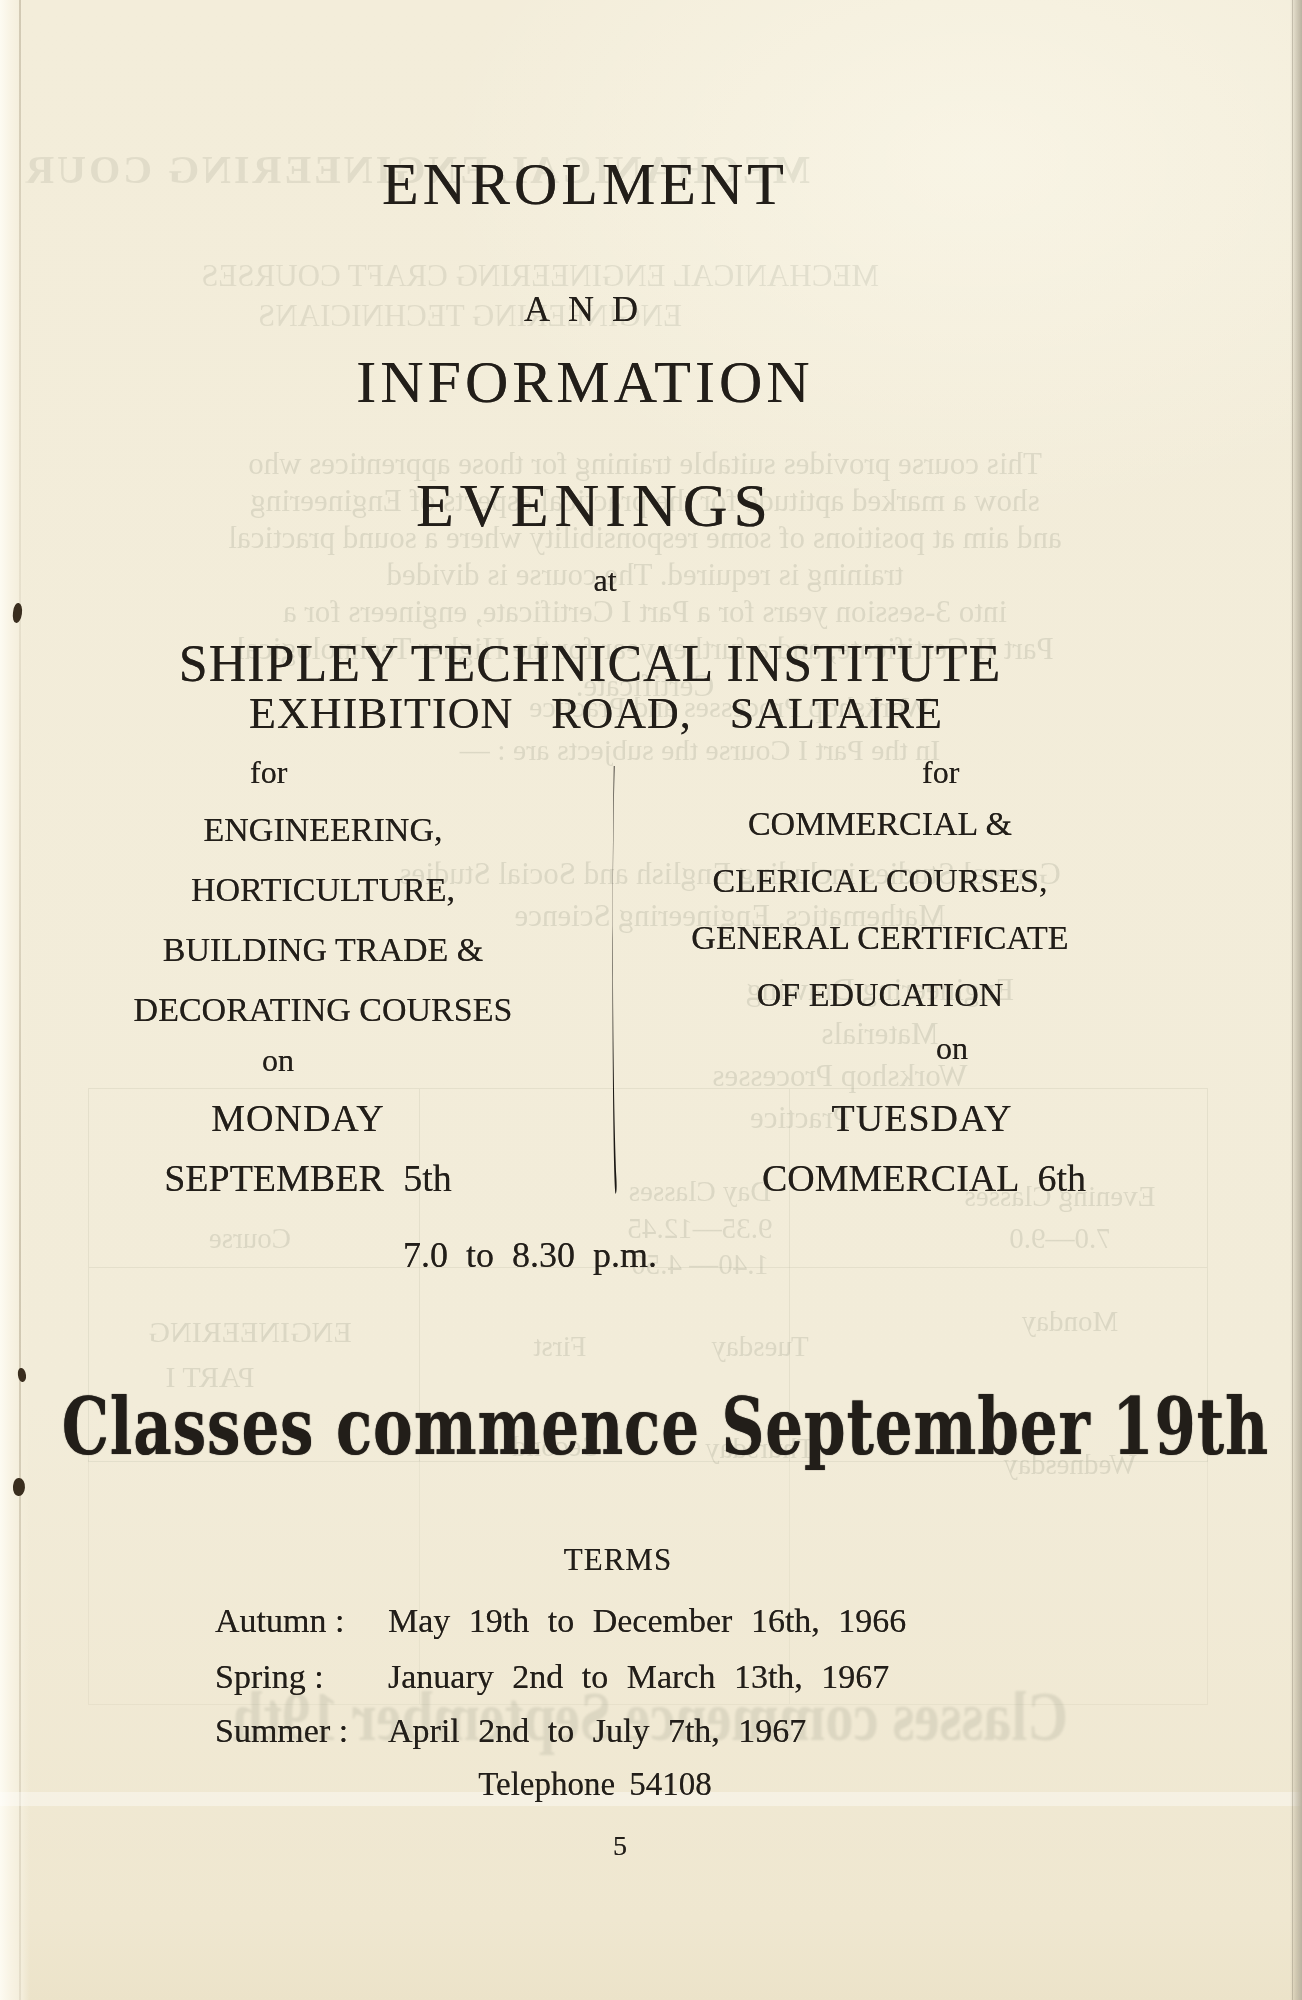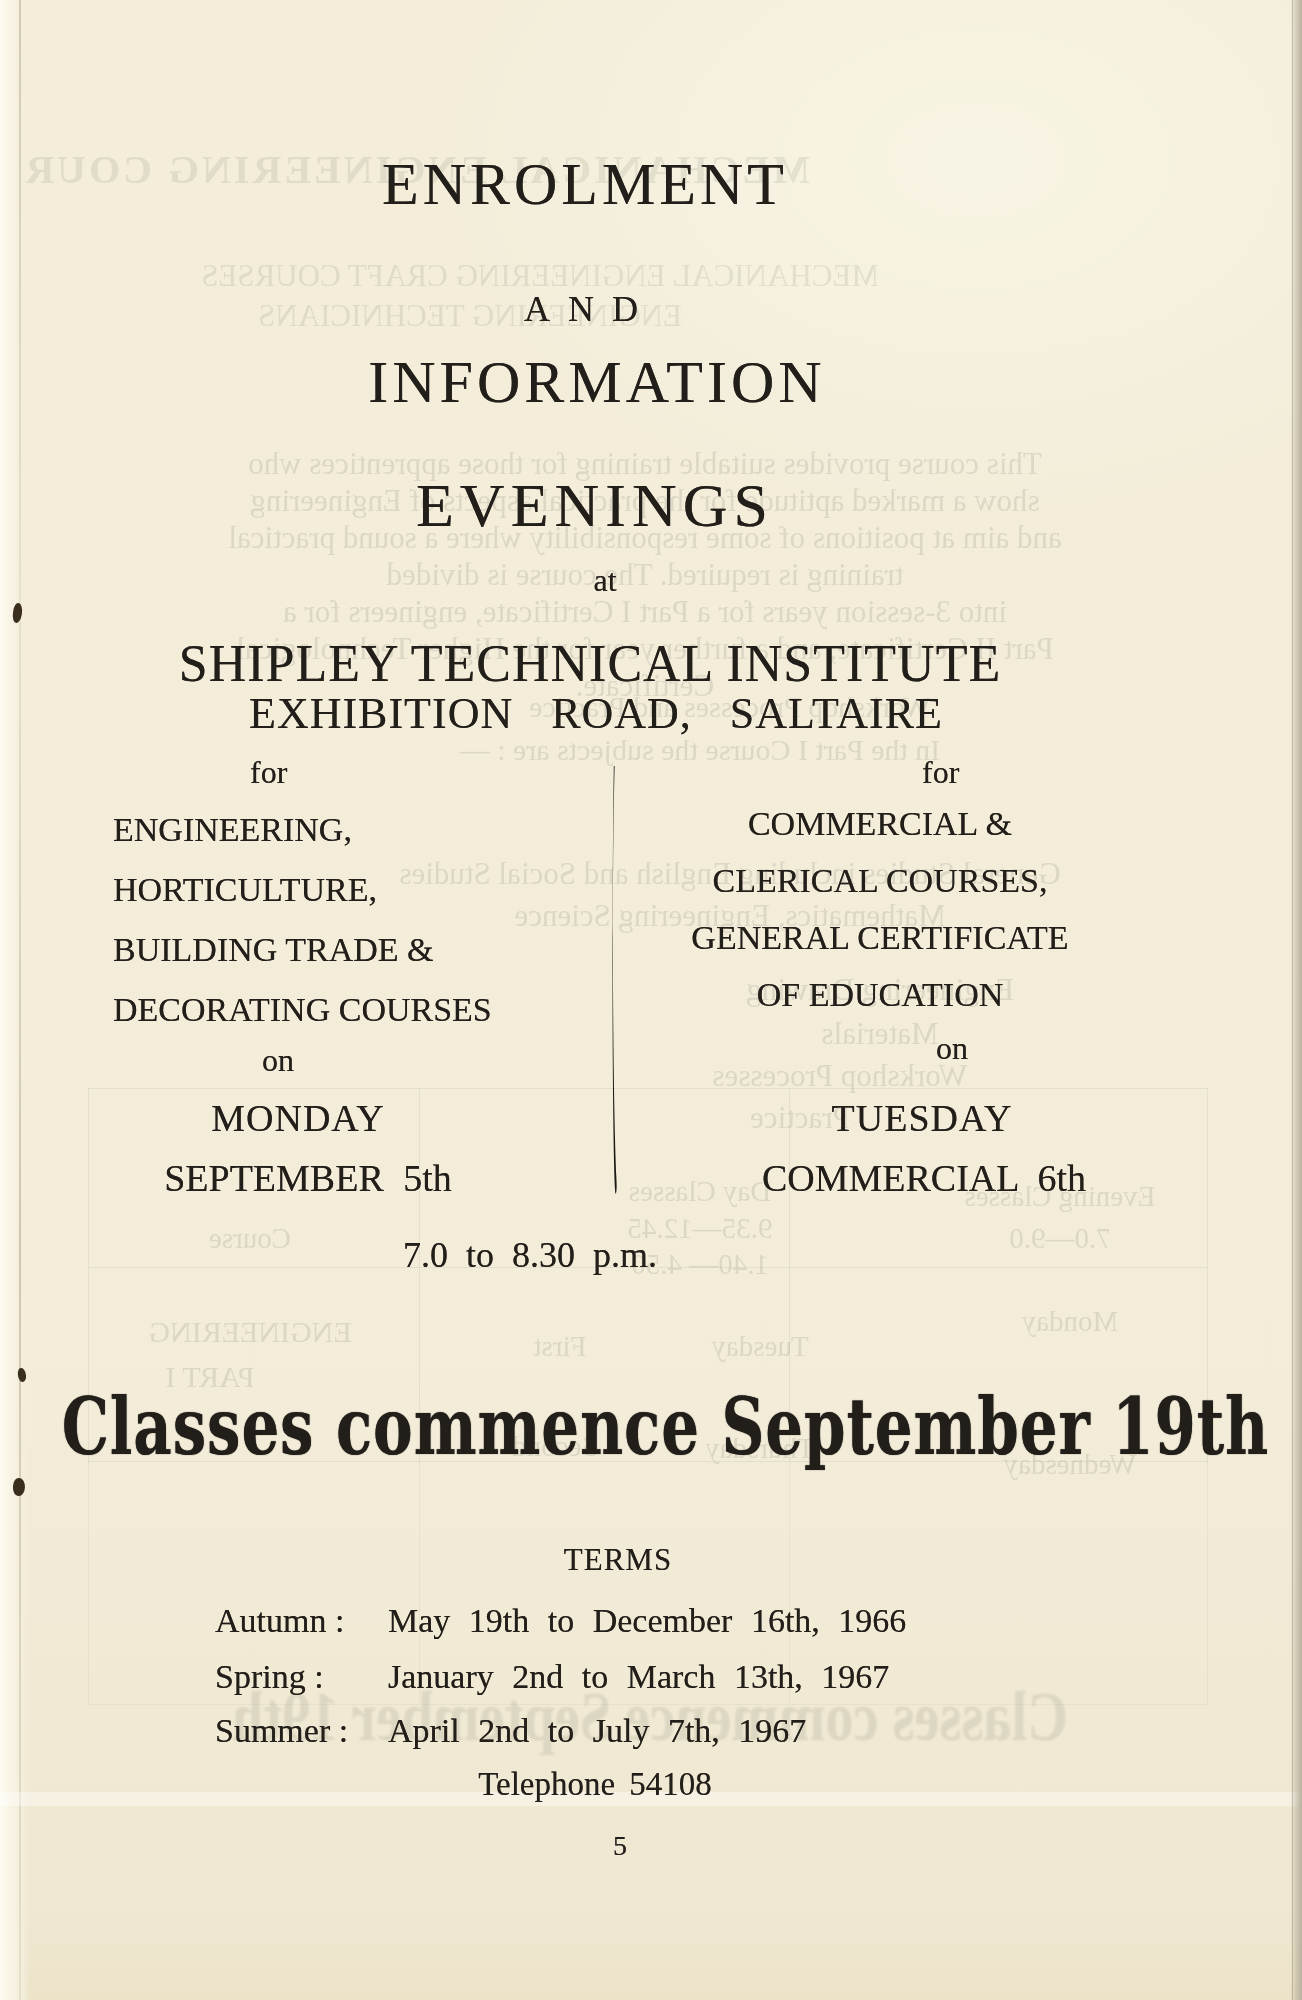--- a/index.html
+++ b/index.html
@@ -71,31 +71,31 @@
   .gg2{left:88px;top:1460px;width:1118px;height:244px;opacity:.3;border-top:none;}
   .ghost-grid .vl{position:absolute;top:0;bottom:0;width:1px;background:rgba(130,135,112,.28);}
   .ghost-grid .vl.a{left:330px;} .ghost-grid .vl.b{left:700px;}
   .ghost-grid .hl{position:absolute;left:0;right:0;height:1px;top:178px;background:rgba(130,135,112,.28);}
 
   
   .ink{color:#221e19;text-shadow:0 0 .6px rgba(34,30,25,.75);}
   .t-big{font-size:60px;letter-spacing:4px;}
   .t-enrolment{top:150px;left:0;width:1170px;}
   .t-and{top:288px;left:0;width:1180px;font-size:36px;letter-spacing:18px;}
-  .t-information{top:348px;left:0;width:1170px;padding-left:12px;}
+  .t-information{top:348px;left:0;width:1170px;}
   .t-evenings{top:470px;left:0;width:1190px;font-size:62px;letter-spacing:6px;}
   .t-at{top:562px;left:0;width:1210px;font-size:32px;}
   .t-venue1{top:634px;left:0;width:1180px;font-size:52px;letter-spacing:1px;}
   .t-venue2{top:688px;left:6px;width:1180px;font-size:44px;word-spacing:26px;letter-spacing:1px;}
 
   .for-left{top:754px;left:250px;font-size:32px;}
   .for-right{top:754px;left:922px;font-size:32px;}
 
   .col-left-courses{top:800px;left:113px;width:420px;font-size:34px;line-height:60px;text-align:left;}
-  .col-left-courses div{white-space:nowrap;}
+  .col-left-courses div{white-space:nowrap;text-align:center;}
   .on-left{top:1042px;left:128px;width:300px;font-size:32px;}
   .day-left{top:1096px;left:98px;width:400px;font-size:38px;letter-spacing:1px;}
   .date-left{top:1156px;left:98px;width:420px;font-size:38px;word-spacing:10px;}
 
   .col-right-courses{top:795px;left:640px;width:480px;font-size:34px;line-height:57px;}
   .col-right-courses div{white-space:nowrap;}
   .on-right{top:1030px;left:802px;width:300px;font-size:32px;}
   .day-right{top:1096px;left:722px;width:400px;font-size:38px;letter-spacing:1px;}
   .date-right{top:1156px;left:714px;width:420px;font-size:38px;word-spacing:10px;}
 

